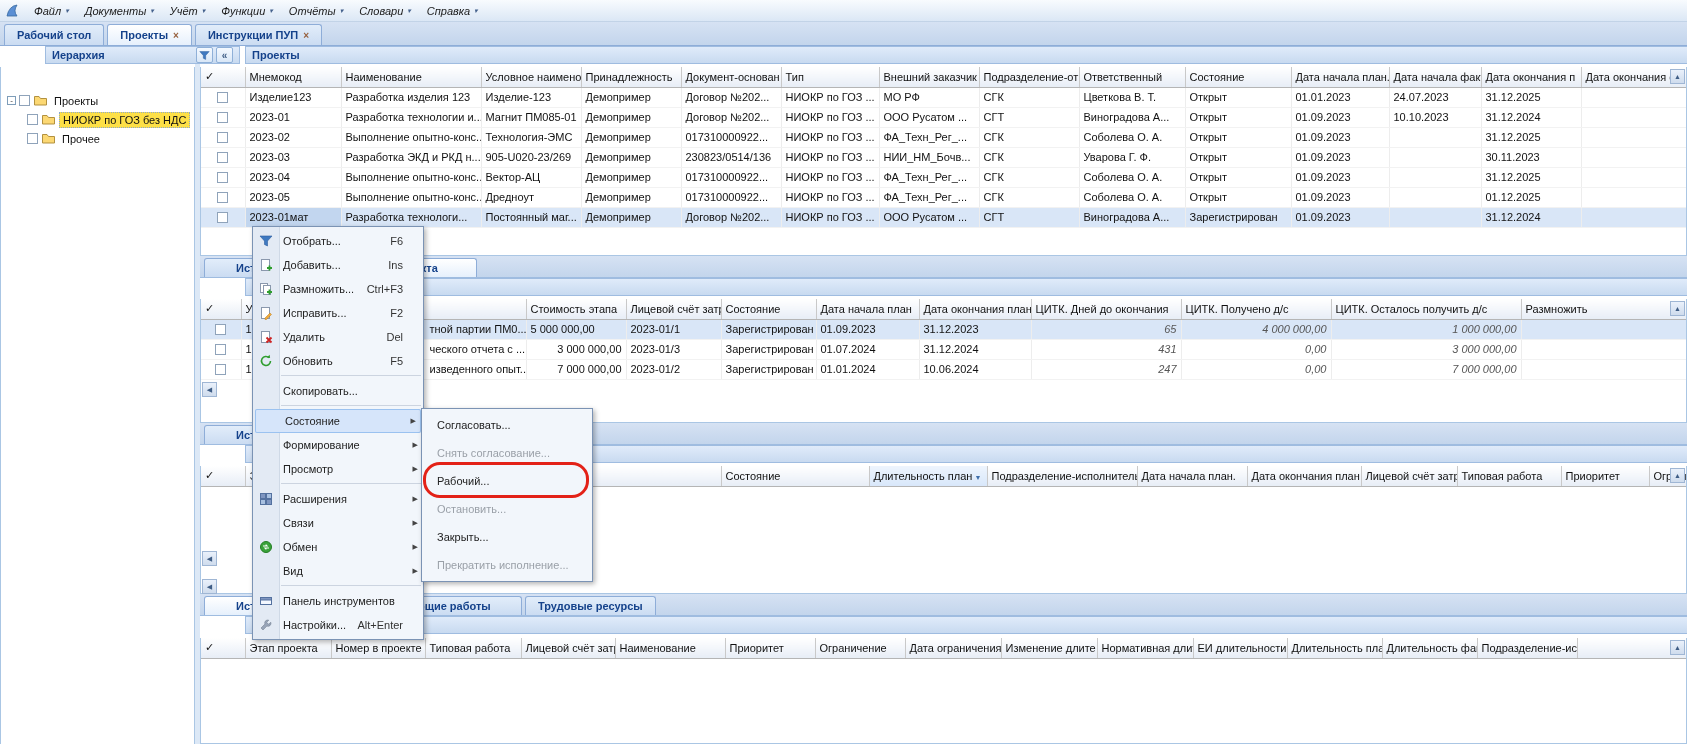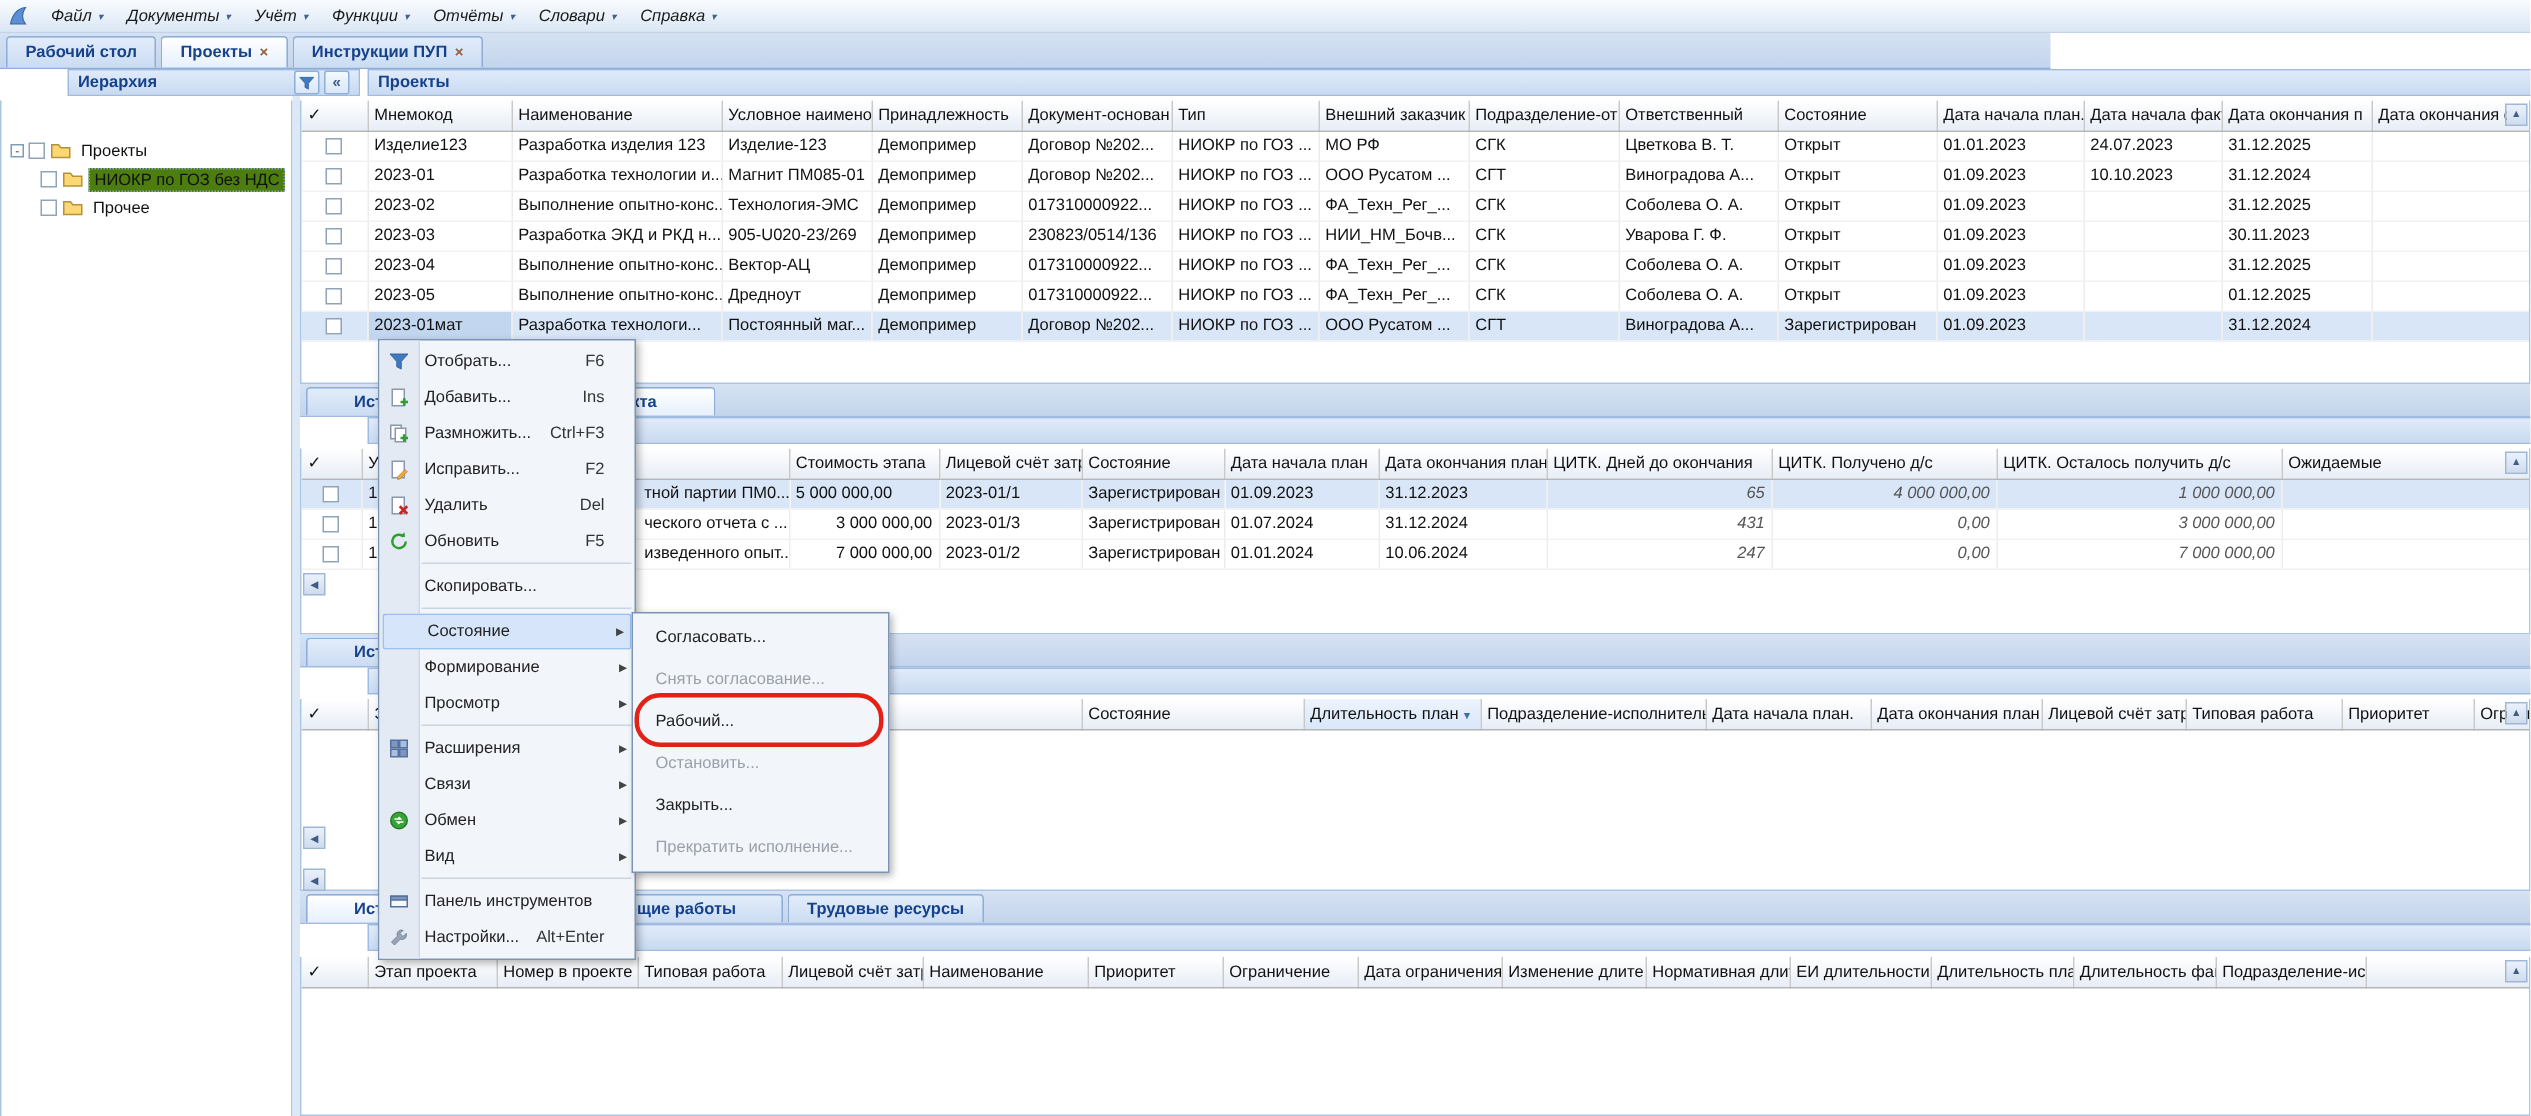--- a/index.html
+++ b/index.html
@@ -6,40 +6,40 @@
   html,body{width:1687px;height:744px;}
   body{position:relative;overflow:hidden;background:#fff;font-family:"Liberation Sans",sans-serif;font-size:11px;color:#111;}
 
   
   .menubar{position:absolute;left:0;top:0;width:1687px;height:22px;background:linear-gradient(#f8fbfe,#dbe7f5);border-bottom:1px solid #c2d3e7;display:flex;align-items:center;padding-left:4px;z-index:5;}
   .logo{display:inline-flex;width:18px;margin-right:4px;}
   .mb-item{display:inline-flex;align-items:center;gap:4px;padding:2px 8px;color:#1a1a1a;cursor:default;font-style:italic;}
   .mb-arrow{font-size:7px;color:#44618c;}
 
   
-  .tabstrip-top{position:absolute;left:0;top:22px;width:1367px;height:24px;background:linear-gradient(#d6e2f3,#c3d5ec);border-bottom:1px solid #8eadd8;display:flex;align-items:flex-end;padding-left:4px;gap:3px;z-index:5;}
+  .tabstrip-top{position:absolute;left:0;top:22px;width:1687px;height:24px;background:linear-gradient(#d6e2f3,#c3d5ec);border-bottom:1px solid #8eadd8;display:flex;align-items:flex-end;padding-left:4px;gap:3px;z-index:5;}
   .tab{display:inline-flex;align-items:center;justify-content:center;gap:5px;height:21px;padding:0 12px;background:linear-gradient(#e2edfa,#cbdcf2);border:1px solid #8eadd8;border-bottom:none;border-radius:3px 3px 0 0;color:#15428b;font-weight:bold;white-space:nowrap;overflow:hidden;flex:none;}
   .tab.active{background:linear-gradient(#ffffff,#e6f0fc);}
   .tab-close{color:#96603d;font-size:10px;font-weight:bold;}
   .tabstrip-inner{position:absolute;left:200px;width:1487px;height:22px;background:linear-gradient(#d6e2f3,#c3d5ec);border-bottom:1px solid #9fbce0;display:flex;align-items:flex-end;padding-left:4px;gap:3px;z-index:2;}
   .tabstrip-inner .tab{height:19px;}
 
   
   .panel-header{position:absolute;height:18px;background:linear-gradient(#e0ebfa,#c8daf0);border:1px solid #9fbce0;color:#15428b;font-weight:bold;display:flex;align-items:center;padding:0 6px;z-index:2;margin-left:45px;}
   .hdr-tools{margin-left:auto;display:flex;gap:3px;align-items:center;}
   .hdr-btn{width:17px;height:16px;border:1px solid #8fb0d8;background:linear-gradient(#f4f9ff,#d9e7f7);display:inline-flex;align-items:center;justify-content:center;color:#3f5d85;font-size:10px;font-weight:bold;border-radius:2px;}
 
   
   .tree{position:absolute;left:0;top:67px;width:195px;height:677px;background:#fff;border-right:1px solid #aac6e4;border-left:1px solid #aac6e4;padding-top:24px;z-index:1;}
   .tree-row{display:flex;align-items:center;height:19px;gap:3px;padding-left:6px;white-space:nowrap;}
   .tree-row.lvl1{padding-left:26px;}
   .expander{width:9px;height:9px;border:1px solid #7e9db9;background:#fff;font-size:8px;line-height:7px;text-align:center;color:#333;flex:none;}
   .ticon{display:inline-flex;flex:none;}
   .tree-label{padding:1px 3px;}
-  .tree-row.selected .tree-label{background:#4d7c0f;border:1px dotted #8aa7cc;}
+  .tree-row.selected .tree-label{background:#fde047;border:1px dotted #8aa7cc;}
   .splitter{position:absolute;left:195px;top:46px;width:5px;height:698px;background:#dce8f6;z-index:1;}
 
   
   .grid-wrap{position:absolute;background:#fff;border:1px solid #aac6e4;border-top:none;overflow:hidden;z-index:1;}
   table.grid{border-collapse:collapse;table-layout:fixed;width:1486px;font-size:11px;}
   .grid th{height:20px;background:linear-gradient(#ffffff,#e7edf6);border-right:1px solid #c9c9c9;border-bottom:1px solid #b5b5b5;font-weight:normal;text-align:left;padding:0 4px;white-space:nowrap;overflow:hidden;}
   .grid th.sorted{background:linear-gradient(#edf4fd,#d8e7fa);}
   .grid th .sort{font-size:7px;color:#3f6fab;margin-left:2px;}
   .grid td{height:20px;border-right:1px solid #ededed;border-bottom:1px solid #f2f2f2;padding:0 4px;white-space:nowrap;overflow:hidden;}
   .grid tr.selected td{background:#d9e6f7;}
@@ -364,21 +364,21 @@
           <th><span>Уров</span></th>
           <th><span></span></th>
           <th><span>Стоимость этапа</span></th>
           <th><span>Лицевой счёт затрат</span></th>
           <th><span>Состояние</span></th>
           <th><span>Дата начала план</span></th>
           <th><span>Дата окончания план</span></th>
           <th><span>ЦИТК. Дней до окончания</span></th>
           <th><span>ЦИТК. Получено д/с</span></th>
           <th><span>ЦИТК. Осталось получить д/с</span></th>
-          <th><span>Ожидаемые</span></th>
+          <th><span>Размножить</span></th>
         </tr>
       </thead>
       <tbody>
         <tr class="selected">
           <td class="cbcell"><span class="cb"></span></td>
           <td>1</td>
           <td class="tail">тной партии ПМ0...</td>
           <td style="text-align: left;">5 000 000,00</td>
           <td>2023-01/1</td>
           <td>Зарегистрирован</td>

